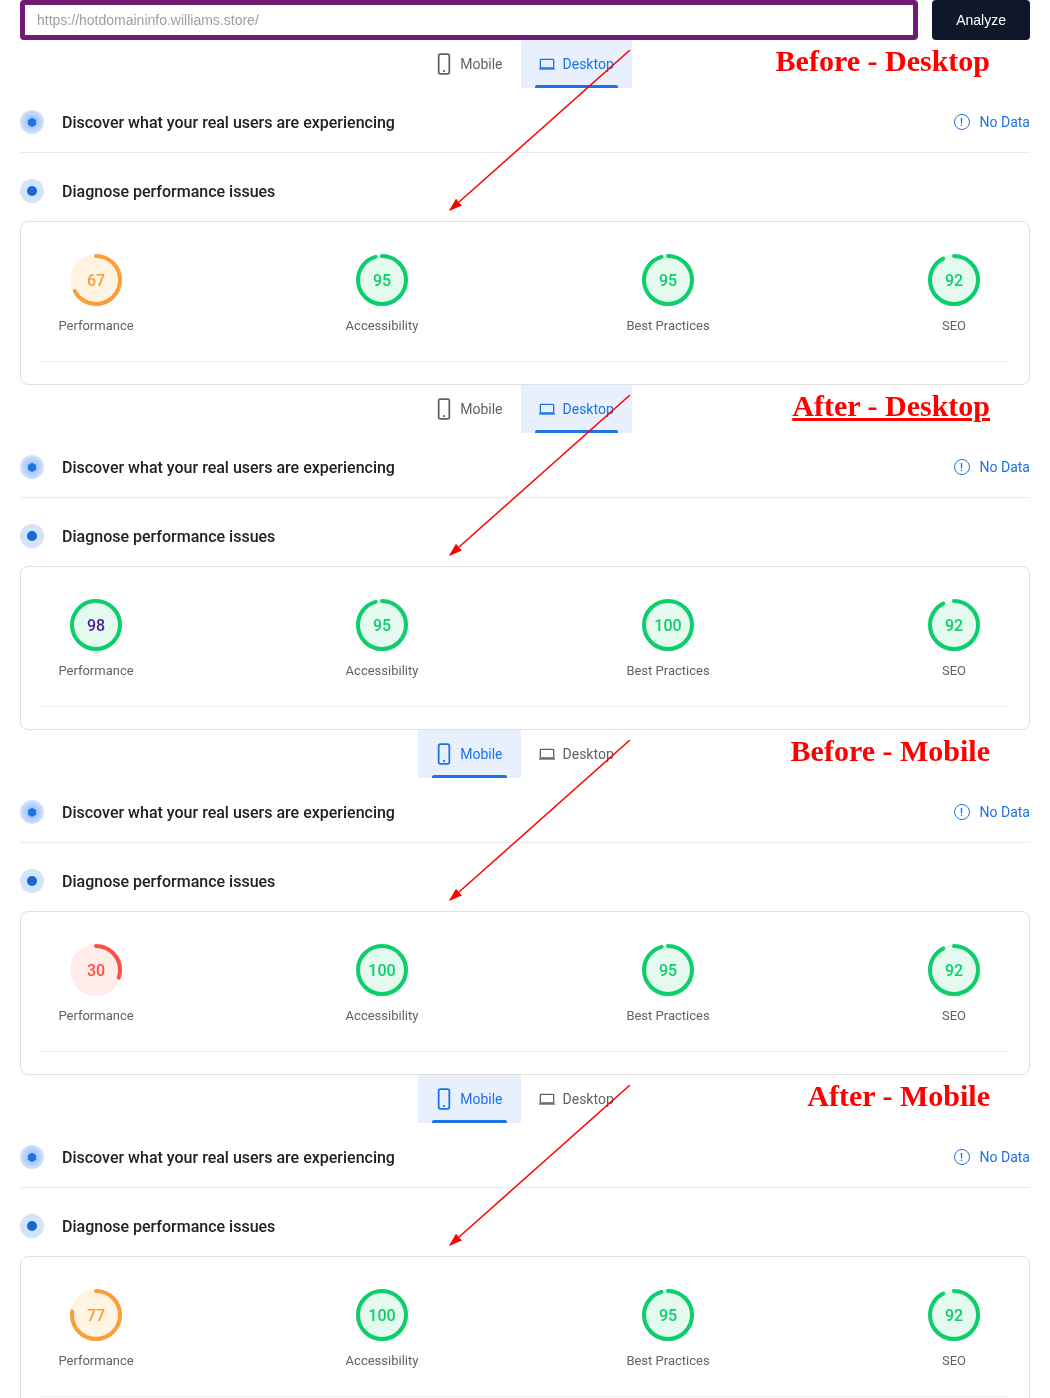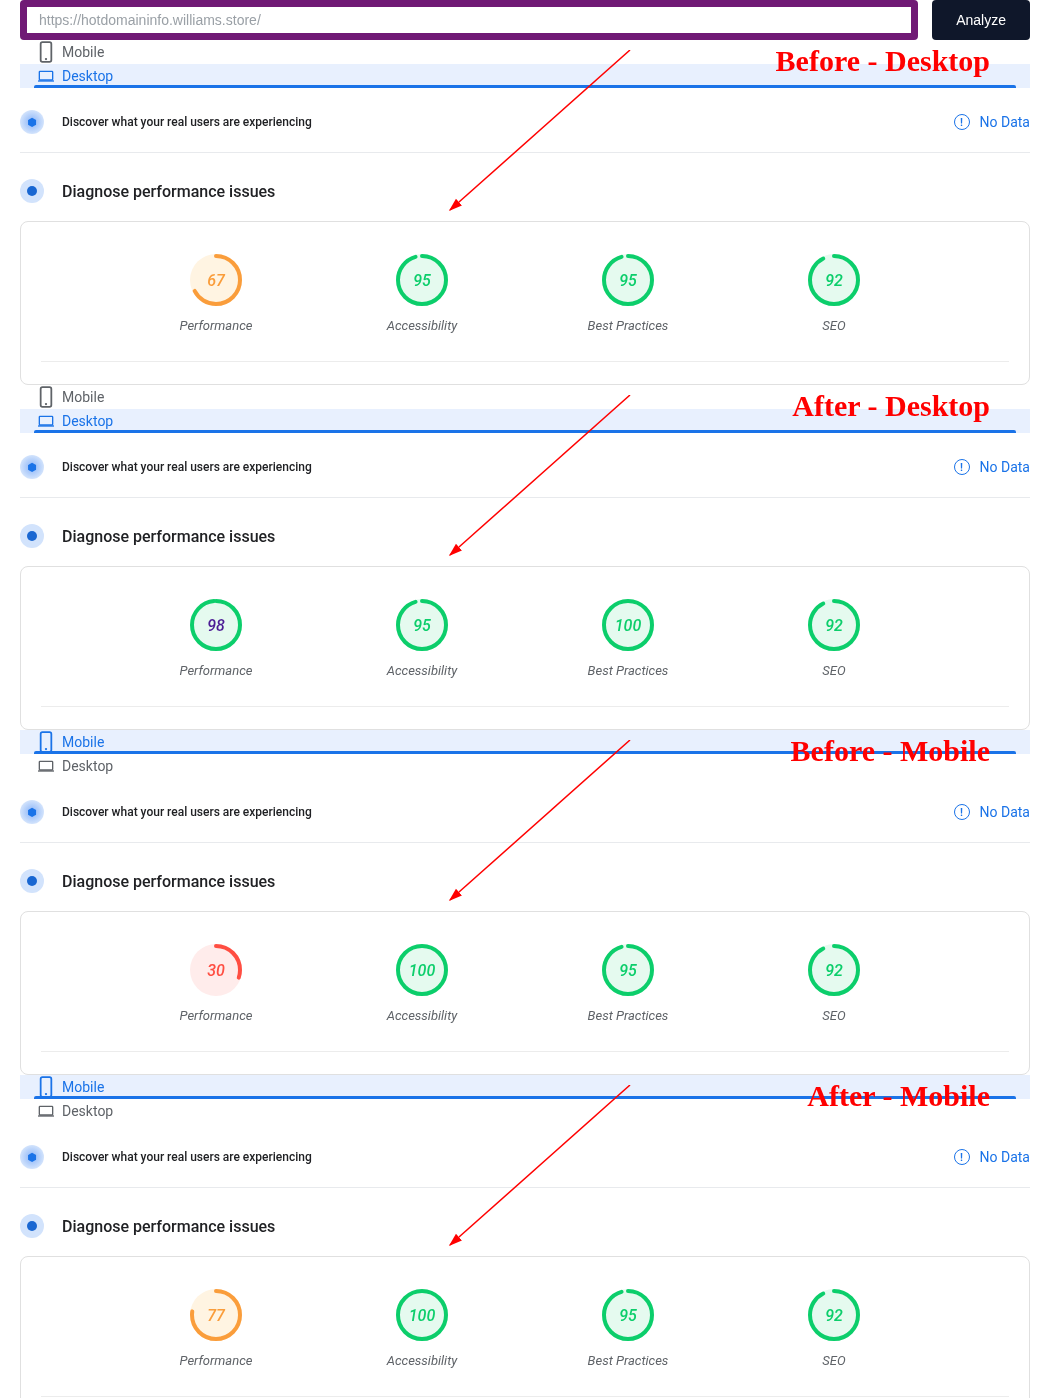--- a/index.html
+++ b/index.html
@@ -14,21 +14,21 @@
   }
   .url-bar-row {
     display: flex;
     align-items: center;
     gap: 14px;
     margin-top: 0;
   }
   .url-input {
     flex: 1;
     height: 40px;
-    border: 7px solid #701a75;
+    border: 5px solid #701a75;
     border-radius: 4px;
     padding: 0 12px;
     font-size: 14px;
     color: #9aa0a6;
   }
   .analyze-btn {
     background: #0f172a;
     color: #fff;
     border: none;
     border-radius: 4px;
@@ -37,21 +37,20 @@
     font-size: 14px;
     font-weight: 500;
     cursor: pointer;
   }
   .section { position: relative; }
   .tabs {
     display: flex;
     justify-content: center;
     height: 48px;
     margin: 0;
-    flex-direction: column;
   }
   .tab {
     display: flex;
     align-items: center;
     gap: 8px;
     padding: 0 18px;
     font-size: 14px;
     color: #5f6368;
     cursor: pointer;
     position: relative;
@@ -77,21 +76,21 @@
     border-bottom: 1px solid #e8eaed;
   }
   .discover-icon {
     width:24px;height:24px;border-radius:50%;
     background: radial-gradient(circle,#8ab4f8 0%, #d2e3fc 70%);
     display:flex;align-items:center;justify-content:center;
     margin-right:18px;flex:none;
     color:#1a73e8;font-size:11px;
   }
   .discover-title {
-    font-size:12px;
+    font-size:16px;
     font-weight:500;
     color:#202124;
     flex:1;
   }
   .no-data-wrap {
     display:flex;
     align-items:center;
     gap:10px;
     color:#1a73e8;
     font-size:14px;
@@ -122,23 +121,22 @@
   .diagnose-title {
     font-size:16px;font-weight:500;color:#202124;
   }
   .scores-card {
     border:1px solid #e0e0e0;
     border-radius:8px;
     padding: 32px 20px 22px 20px;
   }
   .scores-row {
     display:flex;
-    justify-content:center;
+    justify-content:space-between;
     gap: 96px;
-    font-style: italic;
   }
   .score-cell {
     display:flex;flex-direction:column;align-items:center;
     width:110px;
   }
   .gauge {
     position:relative;width:52px;height:52px;margin-bottom:12px;
   }
   .gauge svg { position:absolute;top:0;left:0; transform:rotate(-90deg); }
   .gauge-arc { fill:none; stroke-width:4; stroke-linecap:round; }
@@ -277,21 +275,21 @@
         </div>
         <div class="tab active">
           <svg viewBox="0 0 24 18">
             <rect x="2" y="2" width="20" height="13" rx="1" fill="none" stroke="currentColor" stroke-width="2"></rect>
             <line x1="0" y1="16.5" x2="24" y2="16.5" stroke="currentColor" stroke-width="2"></line>
           </svg>
           <span>Desktop</span>
         </div>
       </div>
 
-    <div class="anno anno-label" style="right: 40px; top: 4px;">After - Desktop</div>
+    <div class="anno anno-label" style="right: 40px; top: 4px; text-decoration: underline;">After - Desktop</div>
     <svg class="arrow" width="200" height="170" style="left: 420px; top: 10px;">
       <defs>
         <marker id="ah1" markerWidth="10" markerHeight="10" refX="8" refY="3" orient="auto">
           <path d="M0,0 L0,6 L9,3 z" fill="#ff0000"></path>
         </marker>
       </defs>
       <line x1="190" y1="0" x2="10" y2="160" stroke="#ff0000" stroke-width="1.5" marker-end="url(#ah1)"></line>
     </svg>
 
     <div class="discover-row">

